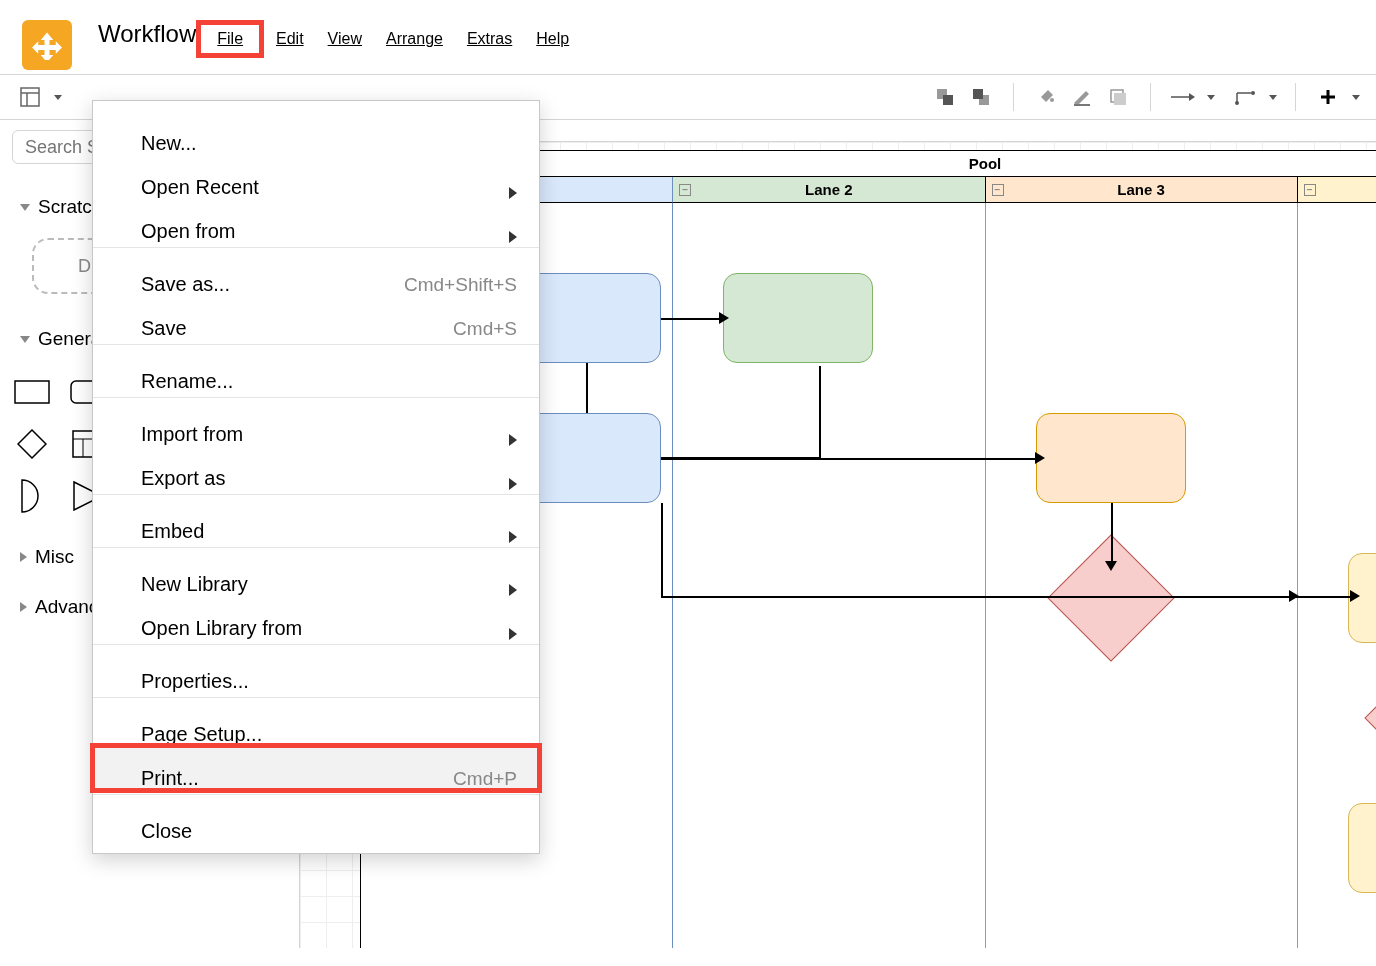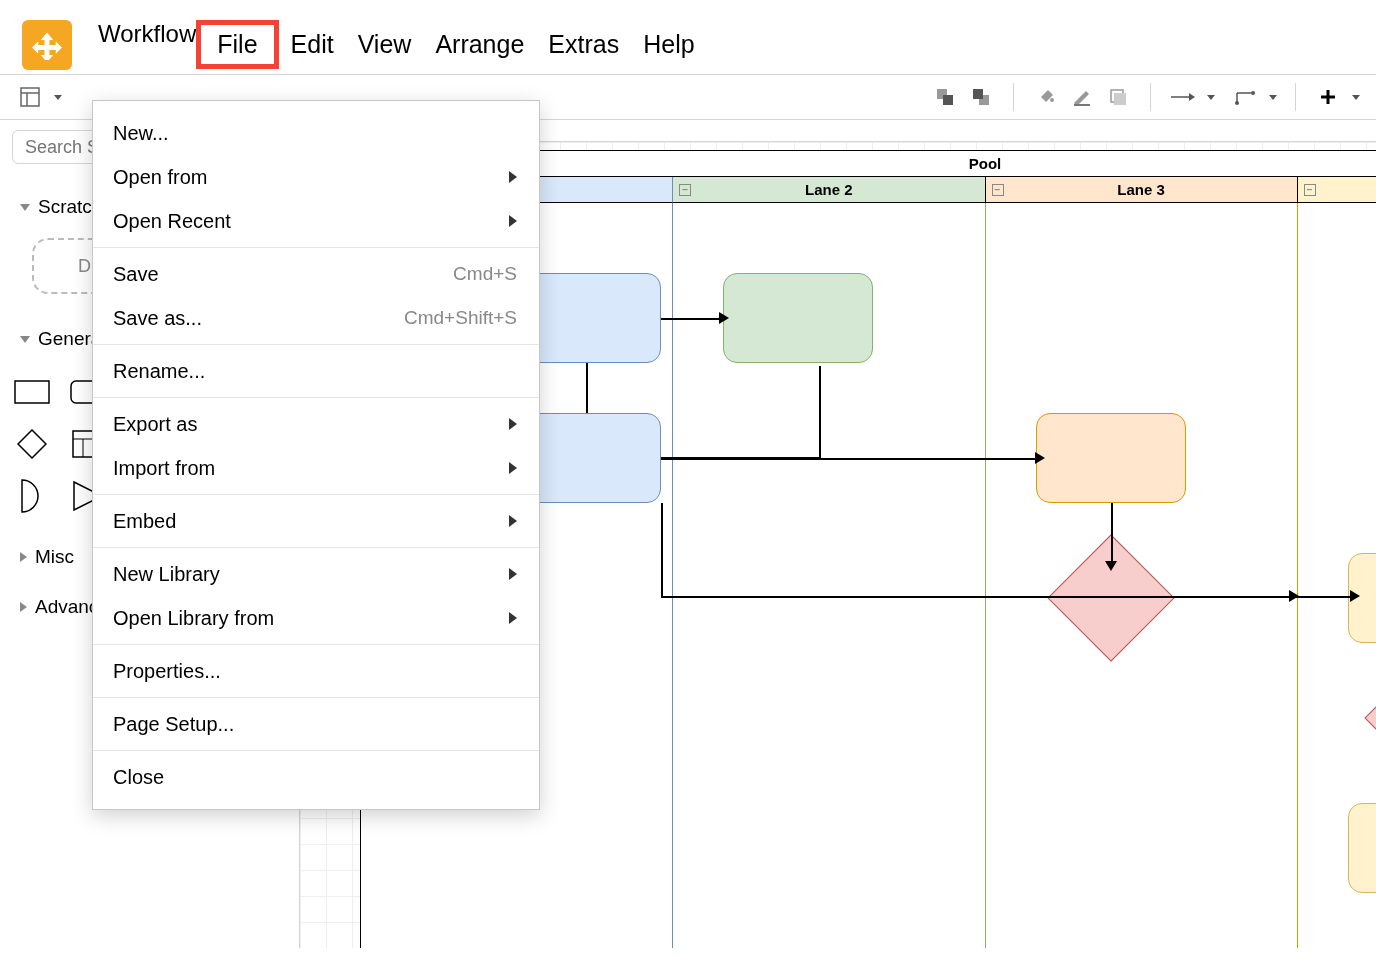--- a/index.html
+++ b/index.html
@@ -3,21 +3,21 @@
 <meta charset="utf-8">
 <style>
 * { box-sizing: border-box; margin: 0; padding: 0; font-family: -apple-system, BlinkMacSystemFont, "Segoe UI", Helvetica, Arial, sans-serif; }
 body { width: 1376px; height: 966px; overflow: hidden; background: #fff; position: relative; }
 .header { display: flex; align-items: flex-start; padding: 20px 0 0 22px; }
 .logo { width: 50px; height: 50px; background: #f5a623; border-radius: 6px; display: flex; align-items: center; justify-content: center; margin-right: 26px; }
 .logo svg { width: 30px; height: 30px; }
 .title-area { display: flex; flex-direction: row; }
 .title { font-size: 24px; font-weight: 400; color: #000; padding-bottom: 6px; }
 .menubar { display: flex; gap: 0; }
-.menubar-item { font-size: 25px; color: #000; padding: 10px 12px; cursor: pointer; }
+.menubar-item { font-size: 16px; color: #000; padding: 10px 12px; cursor: pointer; text-decoration: underline; }
 .menubar-item.highlighted { border: 5px solid #f44336; padding: 5px 16px; }
 .toolbar { height: 46px; border-top: 1px solid #d5d5d5; border-bottom: 1px solid #d5d5d5; display: flex; align-items: center; padding: 0 16px; background: #fff; margin-top: 4px; }
 .toolbar-group { display: flex; align-items: center; gap: 8px; }
 .toolbar-btn { width: 28px; height: 28px; display: flex; align-items: center; justify-content: center; cursor: pointer; color: #666; }
 .toolbar-sep { width: 1px; height: 28px; background: #d5d5d5; margin: 0 10px; }
 .dropdown-caret { display: inline-block; width: 0; height: 0; border-left: 4px solid transparent; border-right: 4px solid transparent; border-top: 5px solid #555; margin-left: 2px; }
 .main { display: flex; height: calc(100% - 138px); }
 .sidebar { width: 300px; border-right: 1px solid #d5d5d5; padding: 10px 12px; overflow: hidden; }
 .search { width: 100%; height: 34px; border: 1px solid #d5d5d5; border-radius: 6px; padding: 0 12px; font-size: 18px; color: #888; margin-bottom: 18px; }
 .section-hdr { font-size: 19px; color: #000; padding: 14px 0 14px 8px; display: flex; align-items: center; cursor: pointer; }
@@ -49,21 +49,21 @@
 .green-box { background: #d5e8d4; border-color: #82b366; }
 .orange-box { background: #ffe6cc; border-color: #d79b00; }
 .yellow-box { background: #fff2cc; border-color: #d6b656; }
 .diamond { position: absolute; width: 100px; height: 100px; background: #f8cecc; border: 1.5px solid #b85450; transform: rotate(45deg); }
 .arrow { position: absolute; background: #000; }
 .arrow-head { position: absolute; width: 0; height: 0; }
 .arrow-head.right { border-top: 6px solid transparent; border-bottom: 6px solid transparent; border-left: 10px solid #000; }
 .arrow-head.down { border-left: 6px solid transparent; border-right: 6px solid transparent; border-top: 10px solid #000; }
 
 .ctx-menu { position: absolute; left: 92px; top: 100px; width: 448px; background: #fff; border: 1px solid #c8c8c8; box-shadow: 0 6px 20px rgba(0,0,0,0.18); padding: 10px 0; z-index: 1000; }
-.ctx-item { display: flex; align-items: center; justify-content: space-between; height: 44px; padding: 0 22px 0 20px; font-size: 20px; color: #000; cursor: pointer; }
+.ctx-item { display: flex; align-items: flex-end; justify-content: space-between; height: 44px; padding: 0 22px 0 48px; font-size: 20px; color: #000; cursor: pointer; }
 .ctx-item .short { color: #888; font-size: 19px; }
 .ctx-item.highlight { background: #f2f2f2; outline: 5px solid #f44336; outline-offset: -2px; }
 .ctx-sep { height: 1px; background: #e5e5e5; margin: 4px 0; }
 .chev { display:inline-block; width:0; height:0; border-top:6px solid transparent; border-bottom:6px solid transparent; border-left:8px solid #333; }
 </style>
 </head>
 <body>
 
 <div class="header">
   <div class="logo">
@@ -318,49 +318,49 @@
       <div class="arrow-head right" style="left:989px;top:439px;"></div>
     </div>
   </div>
 </div>
 
 <div class="ctx-menu" id="file-menu">
     <div class="ctx-item">
       <span>New...</span>
     </div>
     <div class="ctx-item">
+      <span>Open Recent</span>
+      <span class="chev"></span>
+    </div>
+    <div class="ctx-item">
       <span>Open from</span>
       <span class="chev"></span>
     </div>
-    <div class="ctx-item">
-      <span>Open Recent</span>
-      <span class="chev"></span>
-    </div>
-    <div class="ctx-sep"></div>
+    <div class="ctx-sep"></div>
+    <div class="ctx-item">
+      <span>Save as...</span>
+      <span class="short">Cmd+Shift+S</span>
+    </div>
     <div class="ctx-item">
       <span>Save</span>
       <span class="short">Cmd+S</span>
     </div>
-    <div class="ctx-item">
-      <span>Save as...</span>
-      <span class="short">Cmd+Shift+S</span>
-    </div>
     <div class="ctx-sep"></div>
     <div class="ctx-item">
       <span>Rename...</span>
     </div>
     <div class="ctx-sep"></div>
     <div class="ctx-item">
+      <span>Import from</span>
+      <span class="chev"></span>
+    </div>
+    <div class="ctx-item">
       <span>Export as</span>
       <span class="chev"></span>
     </div>
-    <div class="ctx-item">
-      <span>Import from</span>
-      <span class="chev"></span>
-    </div>
     <div class="ctx-sep"></div>
     <div class="ctx-item">
       <span>Embed</span>
       <span class="chev"></span>
     </div>
     <div class="ctx-sep"></div>
     <div class="ctx-item">
       <span>New Library</span>
       <span class="chev"></span>
     </div>
@@ -369,17 +369,21 @@
       <span class="chev"></span>
     </div>
     <div class="ctx-sep"></div>
     <div class="ctx-item">
       <span>Properties...</span>
     </div>
     <div class="ctx-sep"></div>
     <div class="ctx-item">
       <span>Page Setup...</span>
     </div>
+    <div class="ctx-item highlight">
+      <span>Print...</span>
+      <span class="short">Cmd+P</span>
+    </div>
     <div class="ctx-sep"></div>
     <div class="ctx-item">
       <span>Close</span>
     </div>
   </div>
 
 </body></html>

